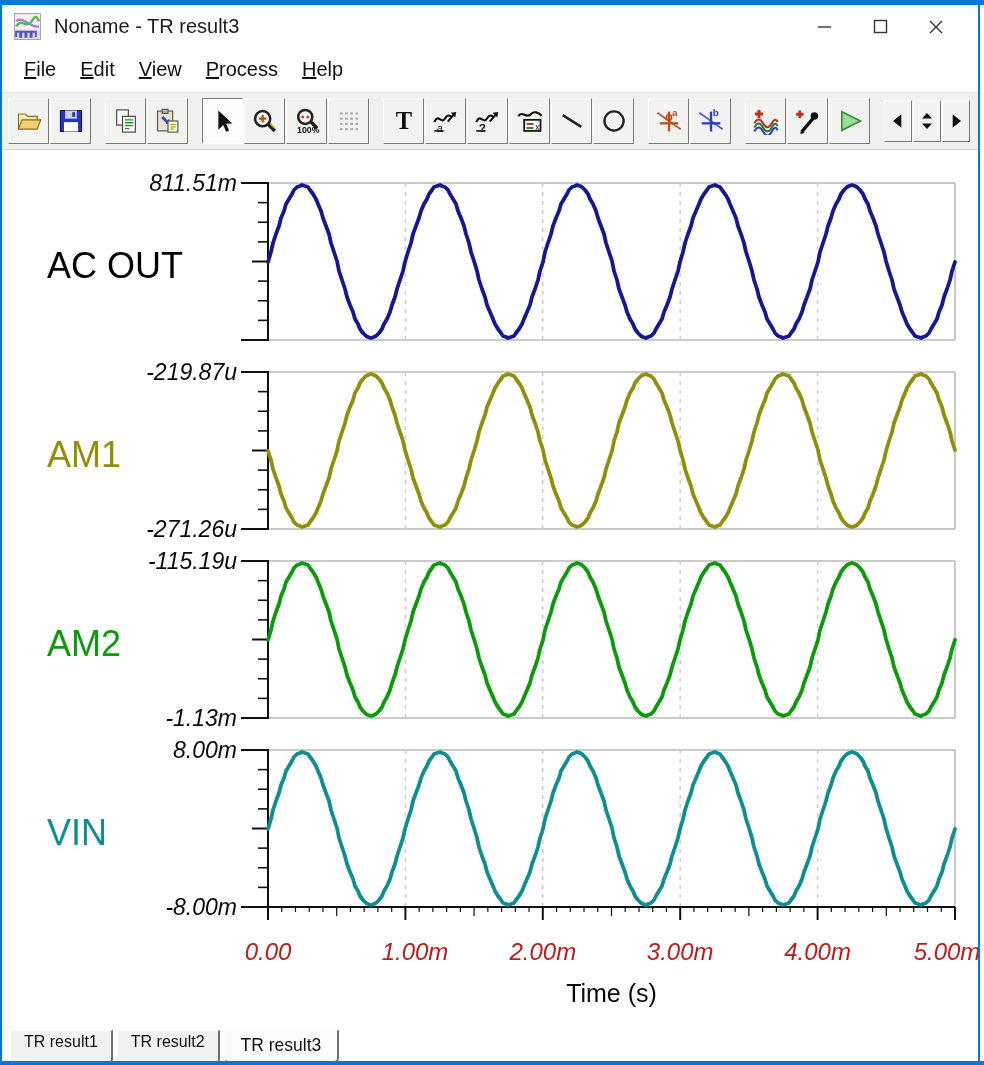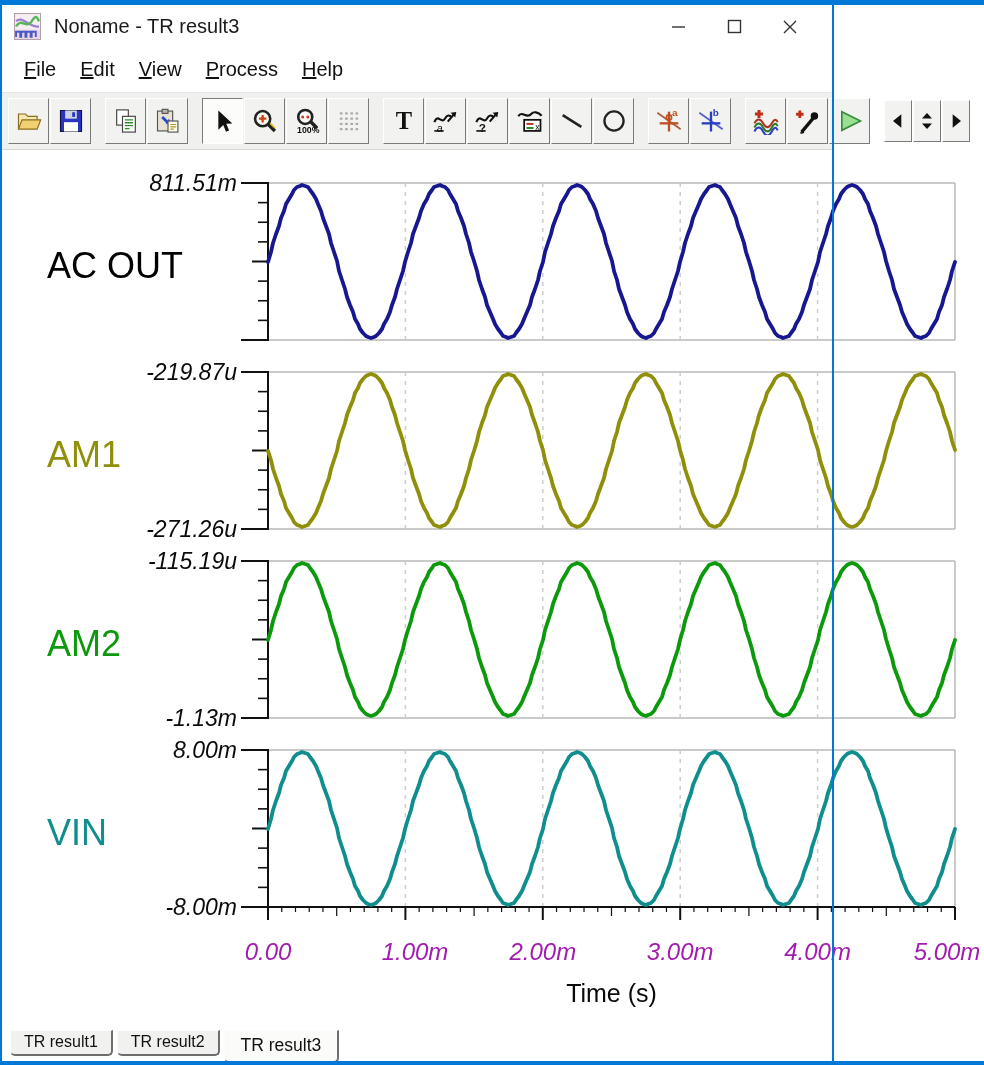--- a/index.html
+++ b/index.html
@@ -1,18 +1,18 @@
 <!DOCTYPE html>
 <html><head>
 <meta charset="utf-8">
 <style>
   html,body{margin:0;padding:0;}
   body{width:984px;height:1065px;overflow:hidden;background:#fff;
        font-family:"Liberation Sans",sans-serif;-webkit-font-smoothing:antialiased;}
-  .window{position:relative;width:834px;height:1065px;background:#fff;}
+  .window{position:relative;width:980px;height:1065px;background:#fff;}
   .edge{position:absolute;background:#0078D7;z-index:50;}
   .edge.top{left:0;top:0;width:984px;height:5px;}
   .edge.bottom{left:0;bottom:0;width:984px;height:4px;}
   .edge.left{left:0;top:0;width:2px;height:1065px;}
   .edge.right{right:0;top:0;width:2px;height:1065px;}
 
   
   .titlebar{position:absolute;left:2px;right:2px;top:5px;height:43px;background:#fff;
             display:flex;align-items:center;}
   .app-icon{margin-left:12px;width:27px;height:27px;flex:0 0 auto;}
@@ -40,28 +40,28 @@
   .tb-group.nav{margin-left:auto;margin-right:6px;}
   .tb-group.nav .tb-btn{width:28px;height:42px;}
   .tb-group.nav .tb-btn svg{width:20px;height:30px;}
 
   
   .sig-label{position:absolute;left:7px;width:200px;font-size:36px;color:#000;margin-left:40px;}
   .ylab{position:absolute;left:30px;width:207px;text-align:right;
         font-size:23px;font-style:italic;color:#0a0a0a;white-space:nowrap;}
   .plot-svg{position:absolute;left:225px;width:735px;height:178px;}
   .xtick{position:absolute;width:90px;text-align:center;top:938px;
-         font-size:24px;font-style:italic;color:#a21caf;}
+         font-size:24px;font-style:italic;color:#b91c1c;}
   .time-label{position:absolute;left:268px;width:687px;top:979px;text-align:center;
               font-size:25px;color:#0a0a0a;}
 
   
   .tabbar{position:absolute;left:2px;right:2px;top:1022px;height:39px;background:#fff;
           display:flex;align-items:flex-start;padding-left:8px;}
-  .tab{margin-top:8px;margin-right:4px;padding:2px 13px 3px 13px;font-size:16px;color:#111;
+  .tab{margin-top:8px;margin-right:4px;padding:2px 13px 11px 13px;font-size:16px;color:#111;
        background:#f1f1ef;border:1px solid #6e6e6e;border-top-color:#fdfdfd;border-left-color:#fdfdfd;
        border-right-width:2px;border-bottom-width:2px;border-radius:0 0 5px 5px;white-space:nowrap;}
   .tab.active{font-size:17.5px;padding:4px 16px 5px 16px;background:#fbfbfa;}
 </style>
 </head>
 <body>
 
 <div class="window">
   <div class="edge top"></div>
   <div class="edge bottom"></div>

